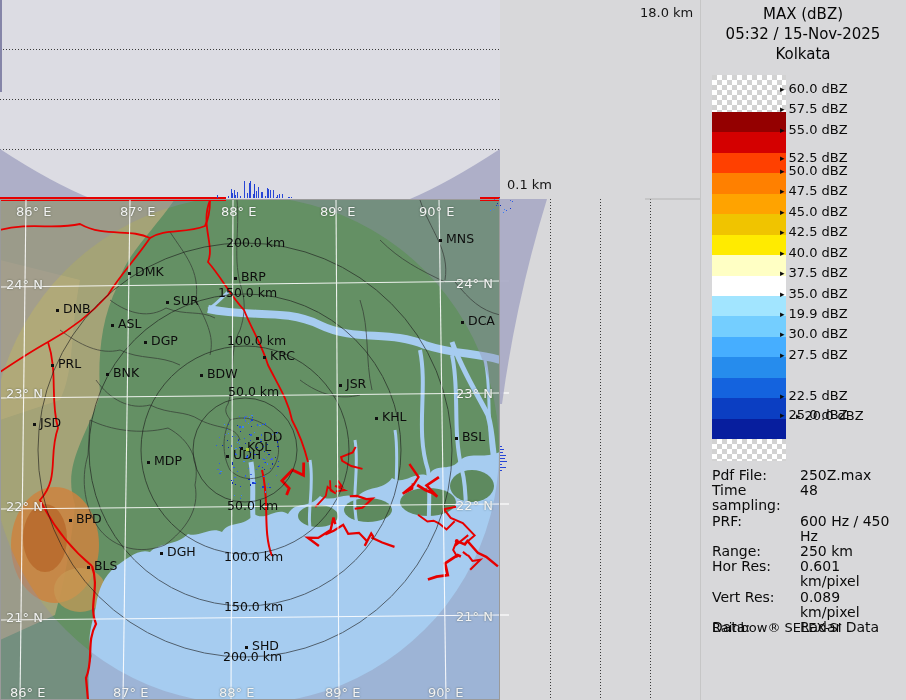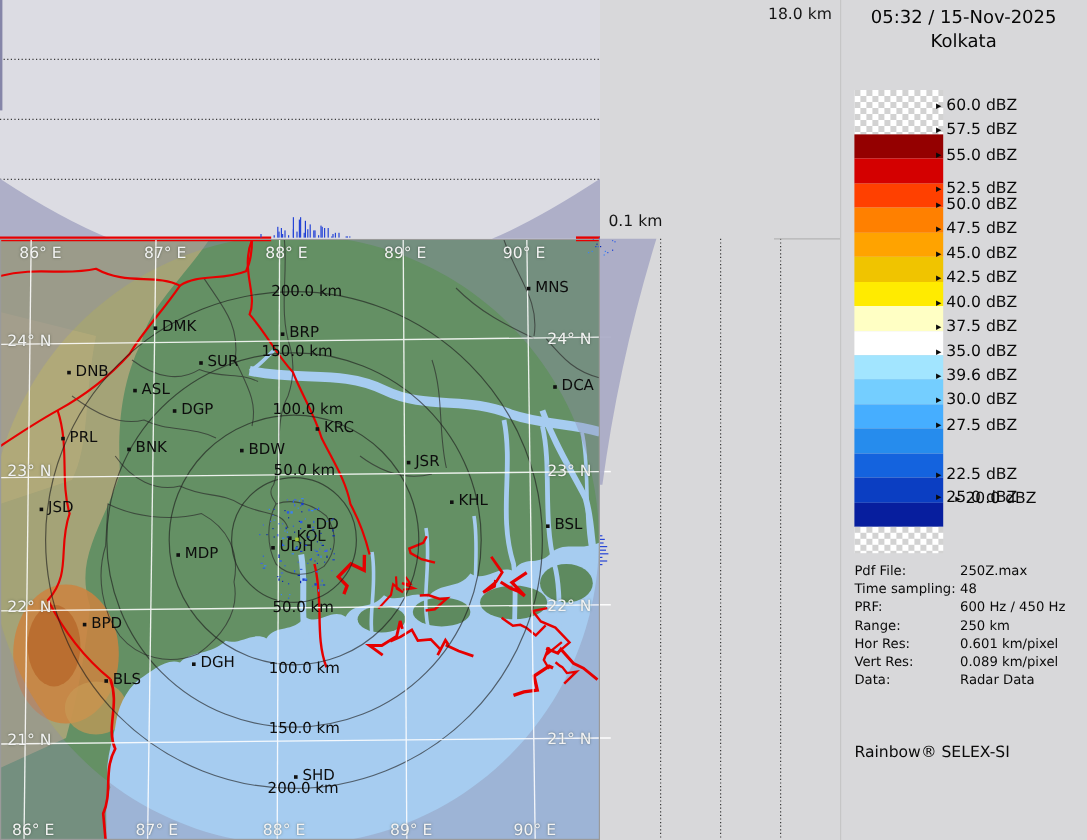--- a/index.html
+++ b/index.html
@@ -19,21 +19,21 @@
   #header{position:absolute;left:700px;top:4px;width:206px;text-align:center;
           font-size:15px;line-height:20px;color:#060606}
   #legend-scale{position:absolute;left:712px;top:75px;width:74px}
   #legend-scale .band{width:74px}
   .checker{background:
      repeating-conic-gradient(#ffffff 0% 25%, #d2d2d2 0% 50%) 0 0/10px 10px}
   #legend-labels{position:absolute;left:712px;top:75px;width:190px}
   .leglab{position:absolute;left:68px;font-size:13px;color:#0a0a0a;white-space:nowrap}
   .leglab .arr{font-size:9px;margin-right:4px;position:relative;top:-1px}
   
-  #info{position:absolute;left:712px;top:468px;width:190px;font-size:11px;line-height:15.2px;color:#0a0a0a}
+  #info{position:absolute;left:712px;top:468px;width:190px;font-size:14px;line-height:15.2px;color:#0a0a0a}
   .info-row{display:flex}
   .info-row .lbl{width:88px;flex:0 0 88px}
   .info-row .val{white-space:pre-line}
   #brand{position:absolute;left:712px;top:620px;font-size:13px;color:#0a0a0a}
   .echo{position:absolute;background:#2745d6}
 </style>
 </head>
 <body>
 
 <svg id="art" viewBox="0 0 906 700" xmlns="http://www.w3.org/2000/svg">
@@ -478,20 +478,21 @@
     <div class="echo" style="left: 500px; top: 452px; width: 3px; height: 1px; background: rgb(39, 69, 214);"></div>
     <div class="echo" style="left: 500px; top: 455px; width: 6px; height: 1px; background: rgb(39, 69, 214);"></div>
     <div class="echo" style="left: 500px; top: 458px; width: 5px; height: 1px; background: rgb(39, 69, 214);"></div>
     <div class="echo" style="left: 500px; top: 461px; width: 7px; height: 1px; background: rgb(39, 69, 214);"></div>
     <div class="echo" style="left: 500px; top: 464px; width: 2px; height: 1px; background: rgb(39, 69, 214);"></div>
     <div class="echo" style="left: 500px; top: 467px; width: 6px; height: 1px; background: rgb(39, 69, 214);"></div>
     <div class="echo" style="left: 500px; top: 470px; width: 2px; height: 1px; background: rgb(39, 69, 214);"></div>
   </div>
 
 <div id="header">
+  <div>MAX (dBZ)</div>
   <div>05:32 / 15-Nov-2025</div>
   <div>Kolkata</div>
 </div>
 
 <div id="legend-scale">
     <div class="band checker" style="height: 37px;"></div>
     <div class="band" style="height: 20.45px; background: rgb(148, 0, 0);"></div>
     <div class="band" style="height: 20.45px; background: rgb(212, 0, 0);"></div>
     <div class="band" style="height: 20.45px; background: rgb(255, 64, 0);"></div>
     <div class="band" style="height: 20.45px; background: rgb(255, 128, 0);"></div>
@@ -514,21 +515,21 @@
     <div class="leglab" style="top: 26.45px;"><span class="arr">▸</span><span>57.5 dBZ</span></div>
     <div class="leglab" style="top: 46.9px;"><span class="arr">▸</span><span>55.0 dBZ</span></div>
     <div class="leglab" style="top: 75px;"><span class="arr">▸</span><span>52.5 dBZ</span></div>
     <div class="leglab" style="top: 87.8px;"><span class="arr">▸</span><span>50.0 dBZ</span></div>
     <div class="leglab" style="top: 108.25px; text-align: center;"><span class="arr">▸</span><span>47.5 dBZ</span></div>
     <div class="leglab" style="top: 128.7px;"><span class="arr">▸</span><span>45.0 dBZ</span></div>
     <div class="leglab" style="top: 149.15px;"><span class="arr">▸</span><span>42.5 dBZ</span></div>
     <div class="leglab" style="top: 169.6px;"><span class="arr">▸</span><span>40.0 dBZ</span></div>
     <div class="leglab" style="top: 190.05px;"><span class="arr">▸</span><span>37.5 dBZ</span></div>
     <div class="leglab" style="top: 210.5px;"><span class="arr">▸</span><span>35.0 dBZ</span></div>
-    <div class="leglab" style="top: 230.95px;"><span class="arr">▸</span><span>39.6 dBZ</span></div>
+    <div class="leglab" style="top: 230.95px;"><span class="arr">▸</span><span>19.9 dBZ</span></div>
     <div class="leglab" style="top: 251.4px;"><span class="arr">▸</span><span>30.0 dBZ</span></div>
     <div class="leglab" style="top: 271.85px;"><span class="arr">▸</span><span>27.5 dBZ</span></div>
     <div class="leglab" style="top: 292.3px; margin-top: 40px;"><span class="arr">▸</span><span>25.0 dBZ</span></div>
     <div class="leglab" style="top: 312.75px;"><span class="arr">▸</span><span>22.5 dBZ</span></div>
     <div class="leglab" style="top: 333.2px; margin-left: 16px;"><span class="arr">▸</span><span>20.0 dBZ</span></div>
   </div>
 
 <div id="info">
     <div class="info-row">
       <span class="lbl">Pdf File:</span>

